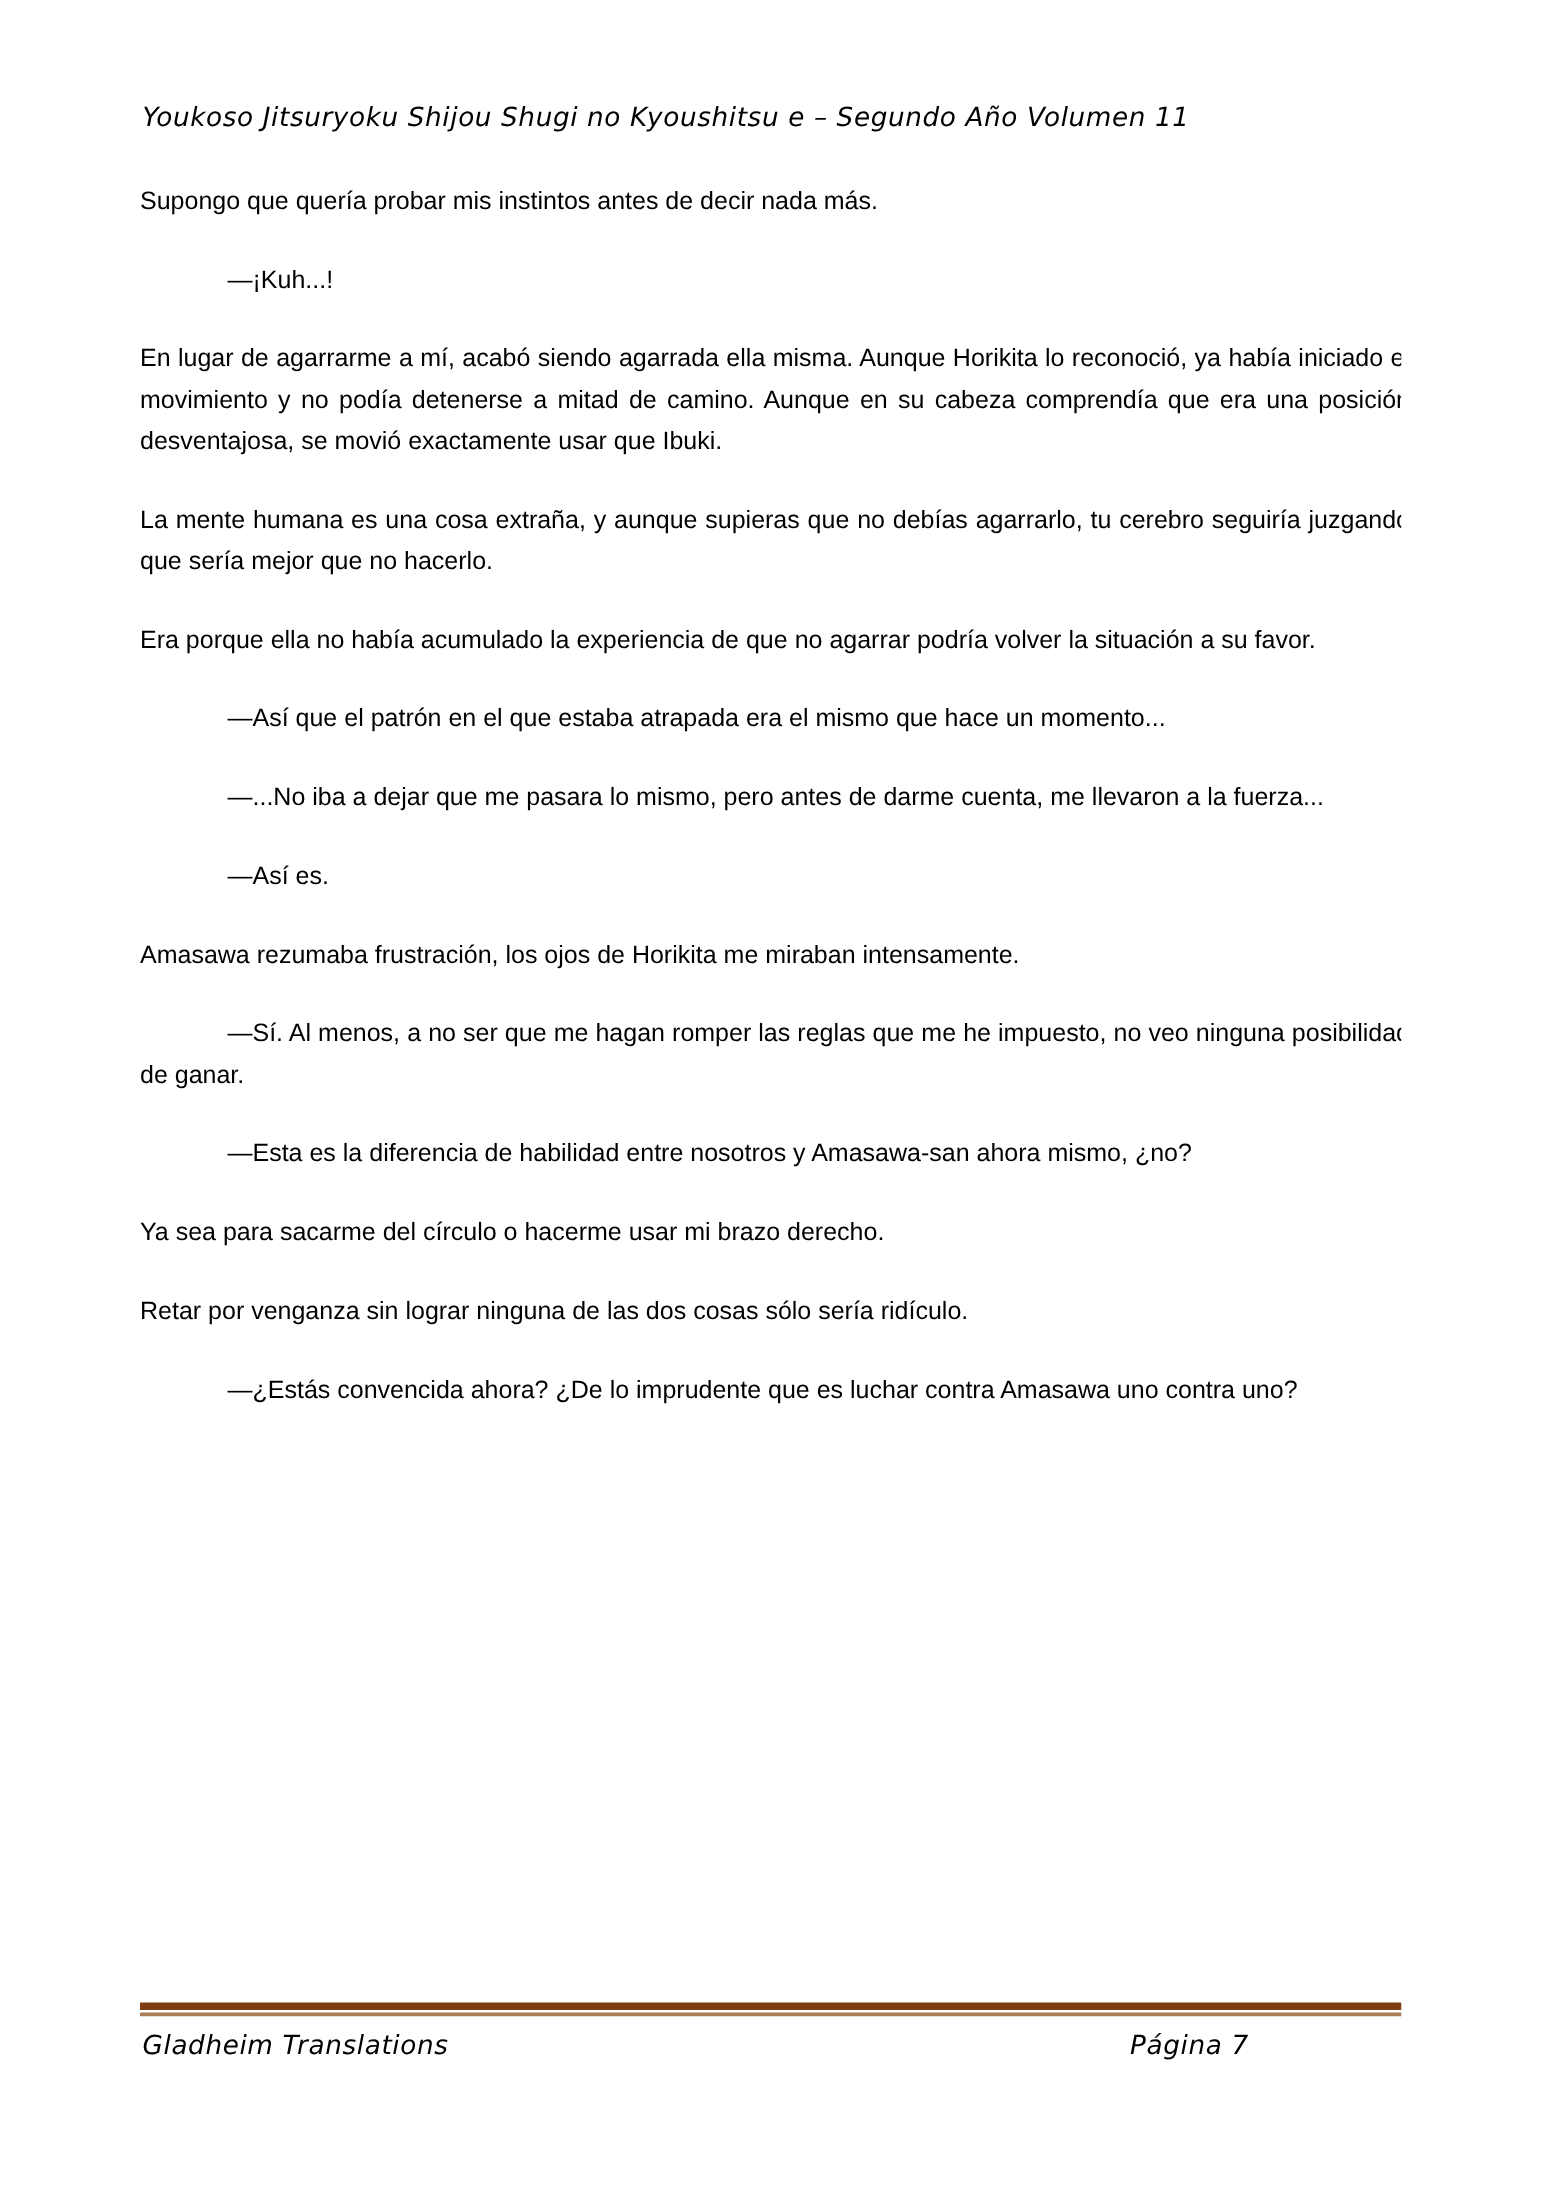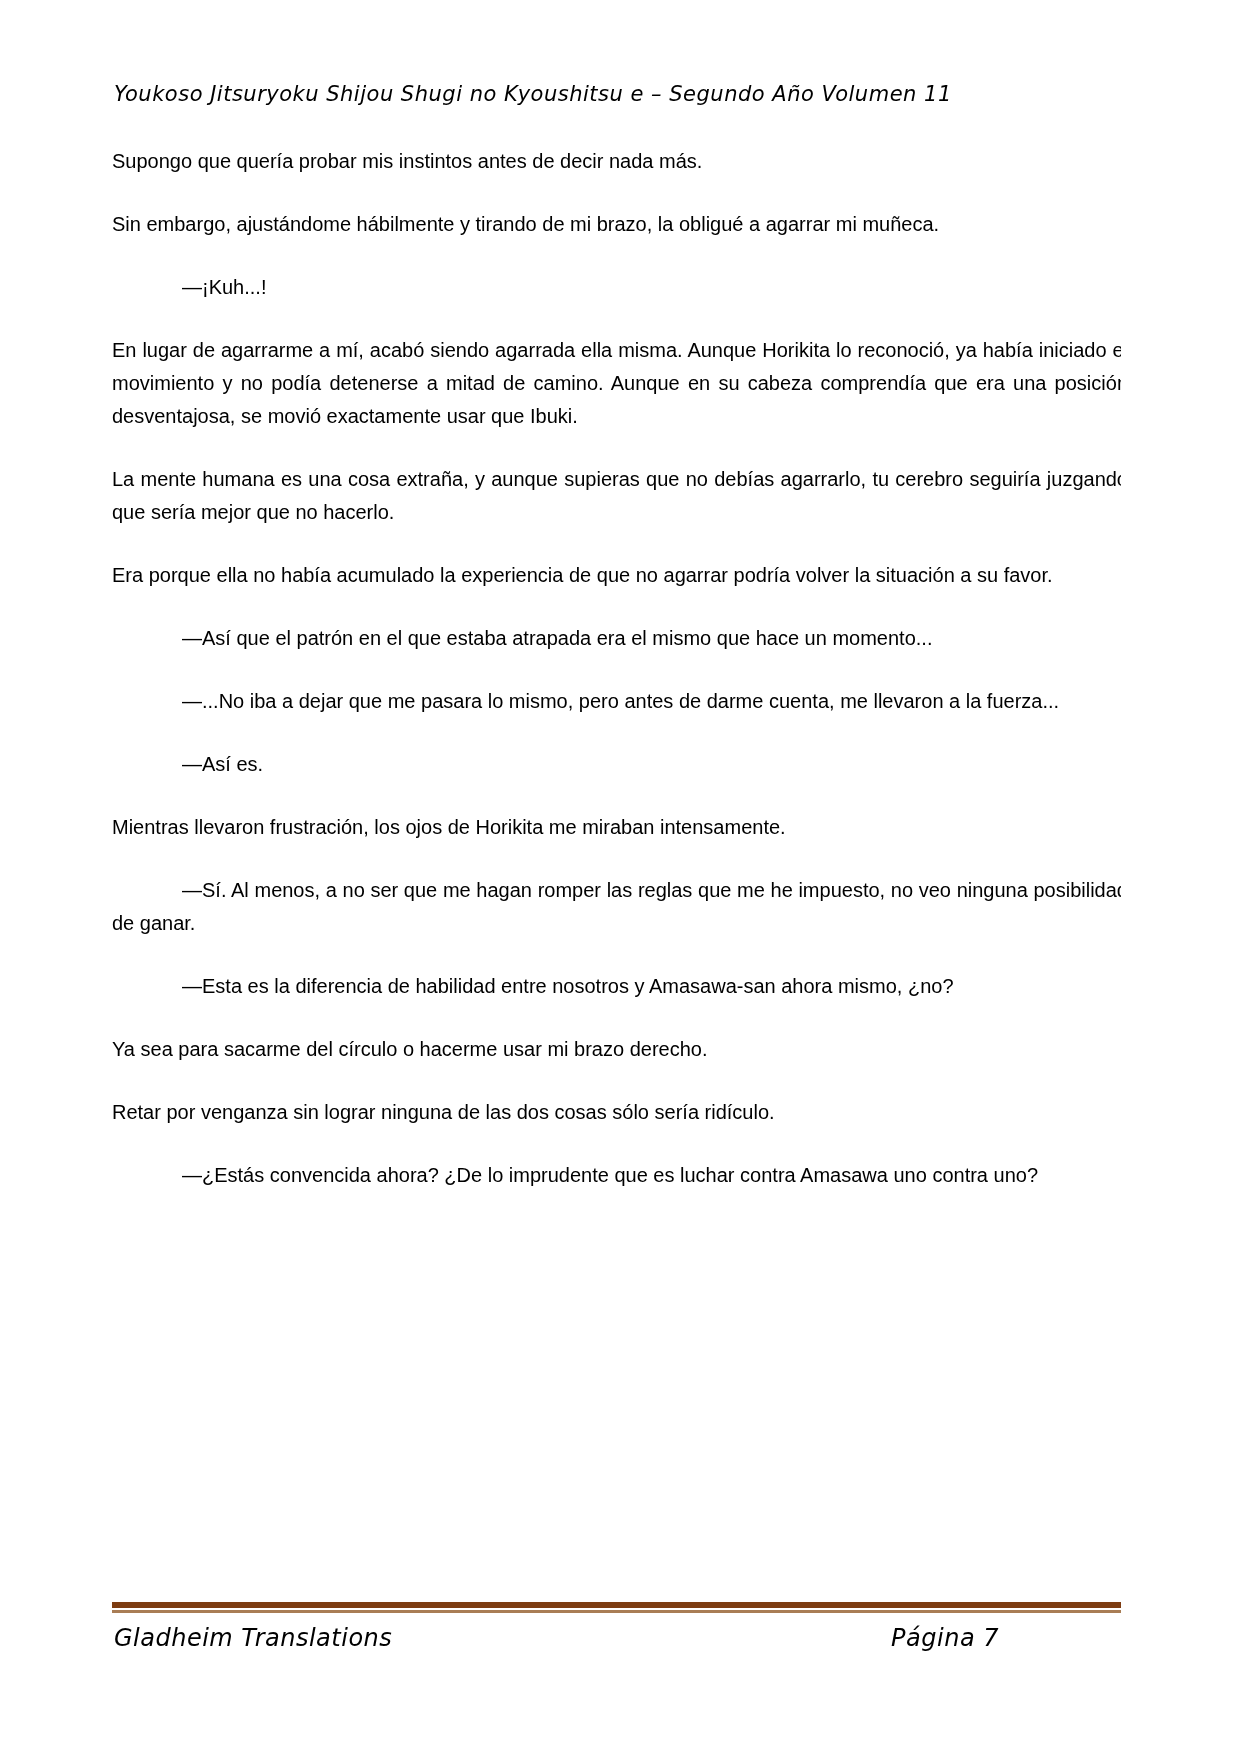--- a/index.html
+++ b/index.html
@@ -61,43 +61,42 @@
   .page-footer {
     position: absolute;
     left: 114px;
     right: 122px;
     top: 1624px;
     display: flex;
     justify-content: space-between;
     align-items: flex-end;
     font-family: "DejaVu Sans", sans-serif;
     font-style: italic;
-    font-size: 24px;
+    font-size: 21px;
     letter-spacing: 0.5px;
     color: var(--text, #000000);
   }
 </style>
 </head>
 <body>
 
 <div class="page">
 
   <div class="running-header">Youkoso Jitsuryoku Shijou Shugi no Kyoushitsu e – Segundo Año Volumen 11</div>
 
   <div class="content">
     <p>Supongo que quería probar mis instintos antes de decir nada más.</p>
-    <p>Sin embargo, ajustándome hábilmente y tirando de mi brazo, la obligué a agarrar mi muñeca.</p>
     <p class="dialogue">—¡Kuh...!</p>
     <p>En lugar de agarrarme a mí, acabó siendo agarrada ella misma. Aunque Horikita lo reconoció, ya había iniciado el movimiento y no podía detenerse a mitad de camino. Aunque en su cabeza comprendía que era una posición desventajosa, se movió exactamente usar que Ibuki.</p>
     <p>La mente humana es una cosa extraña, y aunque supieras que no debías agarrarlo, tu cerebro seguiría juzgando que sería mejor que no hacerlo.</p>
     <p>Era porque ella no había acumulado la experiencia de que no agarrar podría volver la situación a su favor.</p>
     <p class="dialogue">—Así que el patrón en el que estaba atrapada era el mismo que hace un momento...</p>
     <p class="dialogue">—...No iba a dejar que me pasara lo mismo, pero antes de darme cuenta, me llevaron a la fuerza...</p>
     <p class="dialogue">—Así es.</p>
-    <p>Mientras llevaron frustración, los ojos de Horikita me miraban intensamente.</p>
+    <p>Amasawa rezumaba frustración, los ojos de Horikita me miraban intensamente.</p>
     <p class="dialogue">—Sí. Al menos, a no ser que me hagan romper las reglas que me he impuesto, no veo ninguna posibilidad de ganar.</p>
     <p class="dialogue">—Esta es la diferencia de habilidad entre nosotros y Amasawa-san ahora mismo, ¿no?</p>
     <p>Ya sea para sacarme del círculo o hacerme usar mi brazo derecho.</p>
     <p>Retar por venganza sin lograr ninguna de las dos cosas sólo sería ridículo.</p>
     <p class="dialogue">—¿Estás convencida ahora? ¿De lo imprudente que es luchar contra Amasawa uno contra uno?</p>
   </div>
 
   <div class="footer-divider">
     <div class="thin-line"></div>
   </div>

